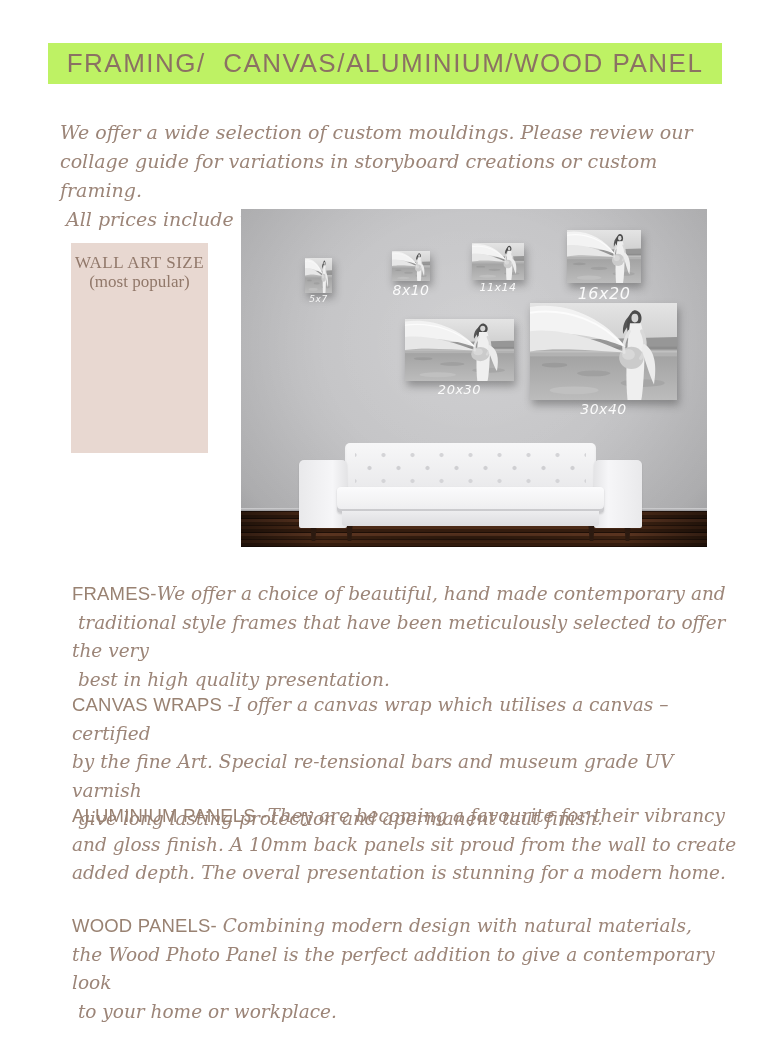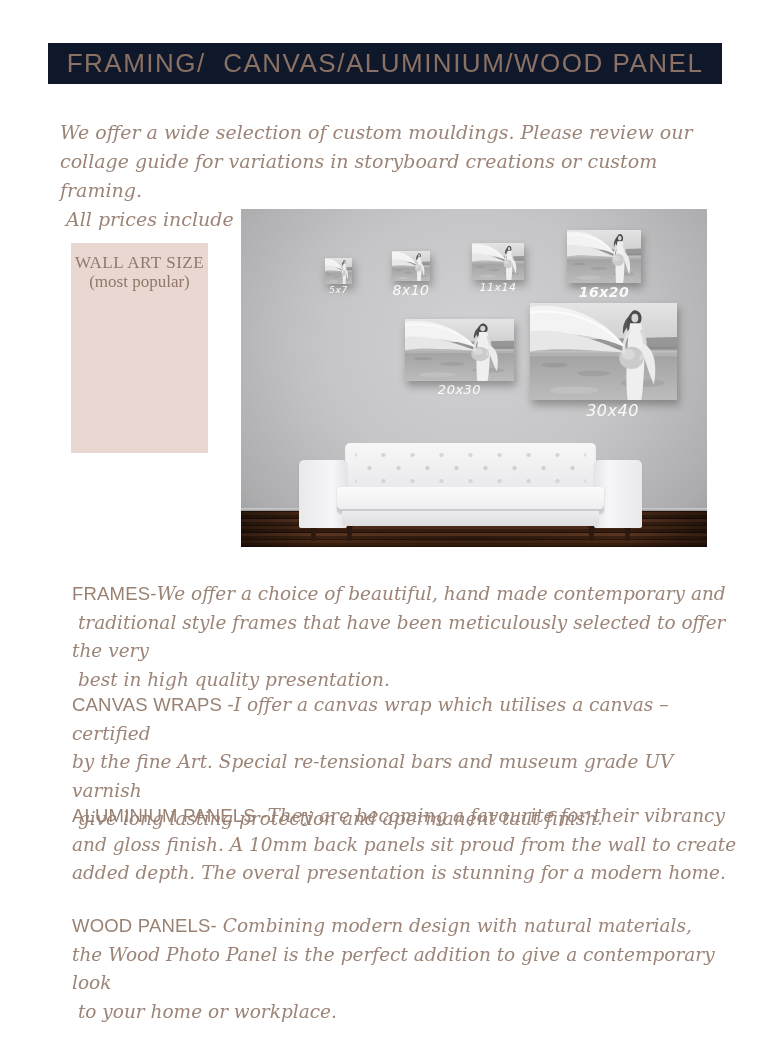--- a/index.html
+++ b/index.html
@@ -1,21 +1,21 @@
 <!DOCTYPE html>
 <html><head>
 <meta charset="utf-8">
 <style>
   html,body{margin:0;padding:0;background:#ffffff;}
   .page{position:relative;width:768px;height:1058px;background:#ffffff;overflow:hidden;
         font-family:"Liberation Sans",sans-serif;}
 
   
   .header-bar{position:absolute;left:48px;top:43px;width:674px;height:41px;
-              background:#0f172a;display:flex;align-items:center;justify-content:center;}
+              background:#bef264;display:flex;align-items:center;justify-content:center;}
   .header-bar h1{margin:0;font-size:26px;font-weight:400;letter-spacing:1.5px;
                  color:#8b7163;white-space:pre;font-family:"Liberation Sans",sans-serif;}
 
   
   .intro{position:absolute;left:60px;top:118px;width:670px;margin:0;
          font-family:"DejaVu Serif",serif;font-style:italic;
          font-size:19px;line-height:29px;color:#9c8578;white-space:pre-wrap;}
 
   
   .size-box{position:absolute;left:71px;top:243px;width:137px;height:210px;
@@ -40,27 +40,27 @@
            repeating-linear-gradient(to bottom,
              #2a160c 0 1px,#4b2a17 1px 4px,#351d0f 4px 7px,
              #1f1008 7px 8px,#5a3420 8px 11px,#3c2212 11px 14px);}
 
   
   .print{position:absolute;z-index:2;box-shadow:2px 5px 8px rgba(45,45,45,.38);}
   .print svg{display:block;width:100%;height:100%;}
   .plabel{position:absolute;top:100%;left:50%;transform:translateX(-50%);margin-top:1px;
           color:rgba(255,255,255,.92);font-family:"DejaVu Sans",sans-serif;
           font-style:italic;white-space:nowrap;letter-spacing:.5px;}
-  .p-5x7  {left:84px; top:49px; width:27px; height:26px;}  .p-5x7  .plabel{font-size:9px;}
+  .p-5x7  {left:64px; top:49px; width:27px; height:35px;}  .p-5x7  .plabel{font-size:9px;}
   .p-8x10 {left:151px;top:42px; width:38px; height:30px;}  .p-8x10 .plabel{font-size:14px;text-align:center;}
   .p-11x14{left:231px;top:34px; width:52px; height:37px;}  .p-11x14 .plabel{font-size:11px;}
-  .p-16x20{left:326px;top:21px; width:74px; height:53px;}  .p-16x20 .plabel{font-size:14px;font-weight:bold;}
+  .p-16x20{left:326px;top:21px; width:74px; height:53px;}  .p-16x20 .plabel{font-size:16px;}
   .p-16x24{left:56px; top:115px;width:87px; height:52px;}  .p-16x24 .plabel{font-size:12px;}
   .p-20x30{left:164px;top:110px;width:109px;height:62px;}  .p-20x30 .plabel{font-size:13px;}
-  .p-30x40{left:289px;top:94px; width:147px;height:97px;}  .p-30x40 .plabel{font-size:16px;margin-left:9px;}
+  .p-30x40{left:289px;top:94px; width:147px;height:97px;}  .p-30x40 .plabel{font-size:14px;}
 
   
   .couch{position:absolute;left:58px;top:234px;width:343px;height:98px;z-index:3;}
   .couch-shadow{position:absolute;left:6px;right:6px;bottom:-3px;height:10px;border-radius:50%;
                 background:radial-gradient(ellipse,rgba(0,0,0,.45),rgba(0,0,0,0) 70%);filter:blur(2px);}
   .leg{position:absolute;bottom:0;width:9px;height:16px;background:#2c1a10;
        clip-path:polygon(15% 0,85% 0,70% 100%,30% 100%);}
   .leg.l1{left:10px;} .leg.l2{left:46px;} .leg.l3{right:46px;} .leg.l4{right:10px;}
   .couch-back{position:absolute;left:46px;top:0;width:251px;height:48px;
               background:linear-gradient(180deg,#f7f7f8,#e9e9eb);

